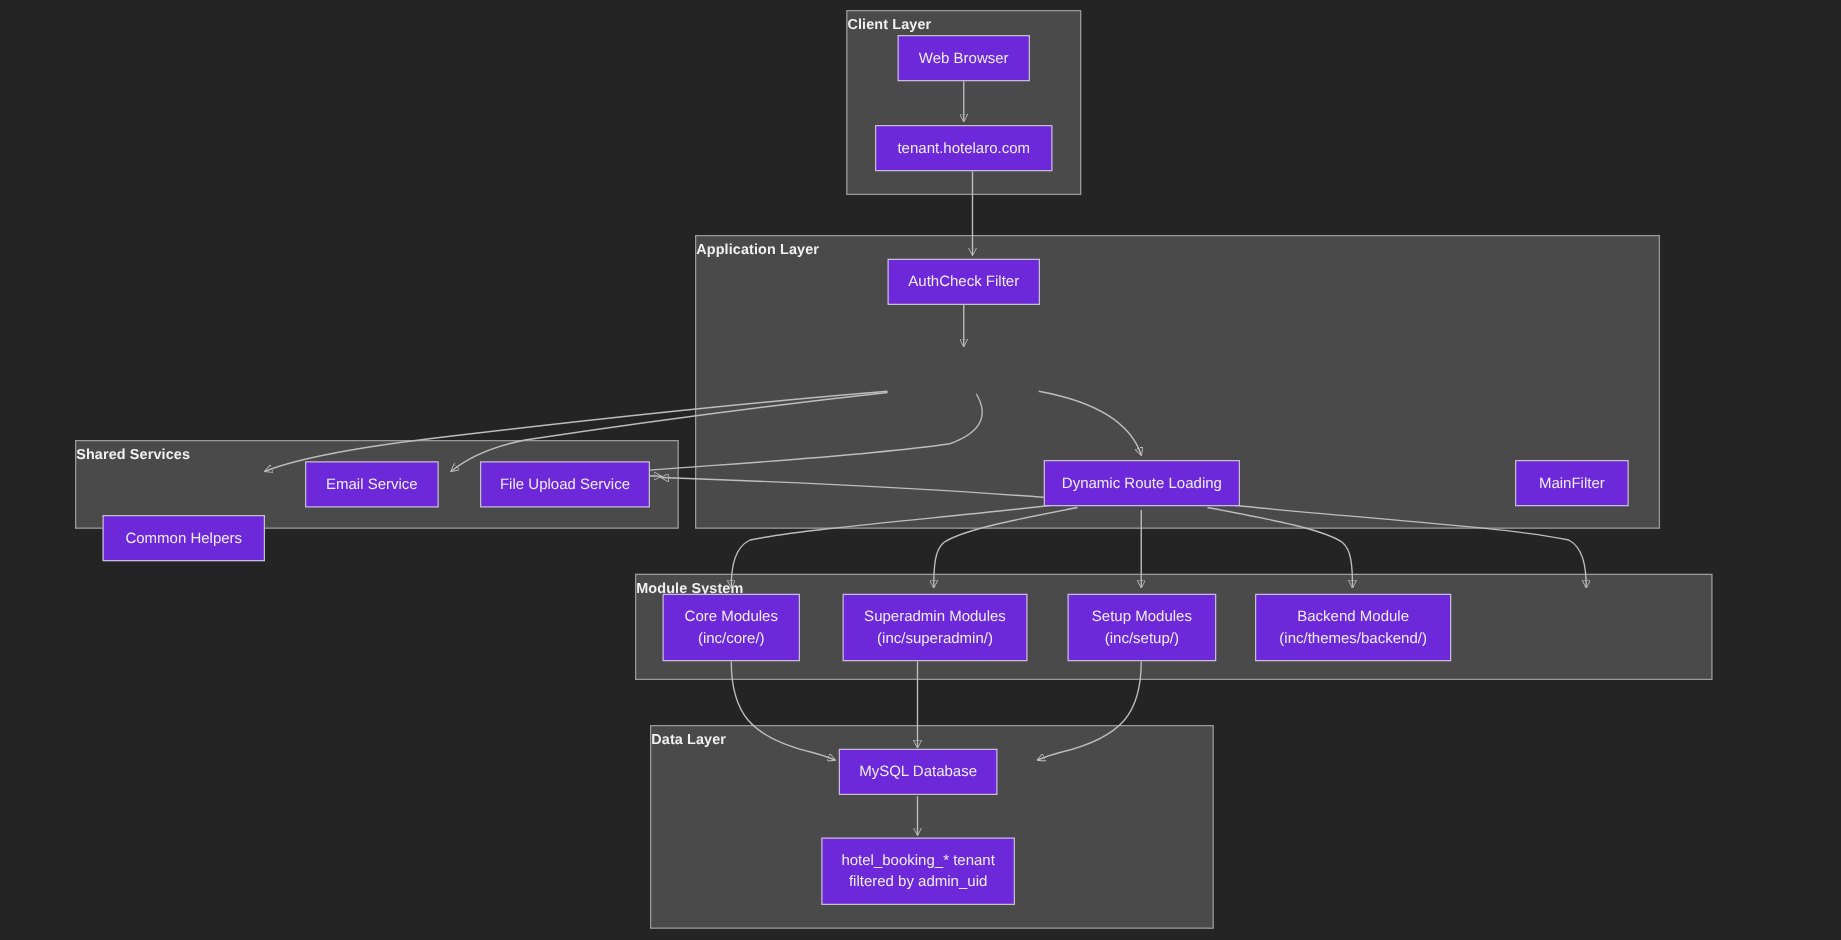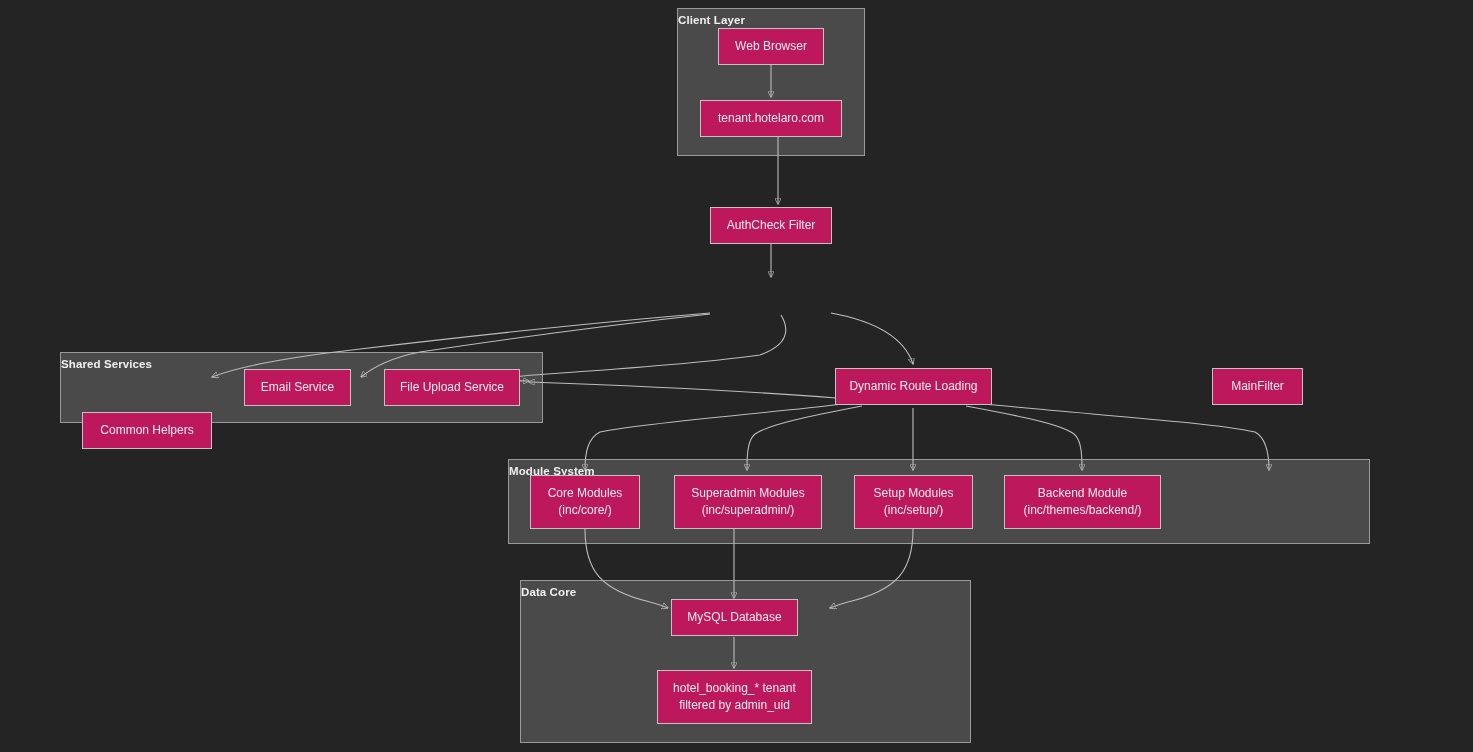--- a/index.html
+++ b/index.html
@@ -31,21 +31,21 @@
     width: 100%;
     text-align: left;
     color: #f0f0f0;
     font-size: 11.5px;
     font-weight: bold;
     letter-spacing: 0.1px;
     white-space: nowrap;
   }
   .node {
     position: absolute;
-    background: #be185d;
+    background: #6d28d9;
     border: 1px solid #c2c2c2;
     box-sizing: border-box;
     display: flex;
     flex-direction: column;
     align-items: center;
     justify-content: center;
     color: #ececec;
     font-size: 12px;
     line-height: 1.45;
     text-align: center;
@@ -73,31 +73,34 @@
 </style>
 </head>
 <body>
 
 <div id="canvas">
 
   <div class="cluster" style="left:677px; top:8px; width:188px; height:148px;">
     <div class="cluster-label">Client Layer</div>
   </div>
 
+  <div class="cluster" style="left:556px; top:188px; width:772px; height:235px;">
+    <div class="cluster-label">Application Layer</div>
+  </div>
 
   <div class="cluster" style="left:60px; top:352px; width:483px; height:71px;">
     <div class="cluster-label">Shared Services</div>
   </div>
 
   <div class="cluster" style="left:508px; top:459px; width:862px; height:85px;">
     <div class="cluster-label">Module System</div>
   </div>
 
   <div class="cluster" style="left:520px; top:580px; width:451px; height:163px;">
-    <div class="cluster-label">Data Core</div>
+    <div class="cluster-label">Data Layer</div>
   </div>
 
   <svg class="edges" viewBox="0 0 1473 752" xmlns="http://www.w3.org/2000/svg">
     <defs>
       <marker id="arw" viewBox="0 0 10 10" refX="9" refY="5" markerWidth="6" markerHeight="6" orient="auto-start-reverse">
         <path d="M 0 0 L 10 5 L 0 10 z" fill="#bdbdbd" stroke="none"></path>
       </marker>
     </defs>
 
     <path d="M 771,65 L 771,97" marker-end="url(#arw)"></path>

